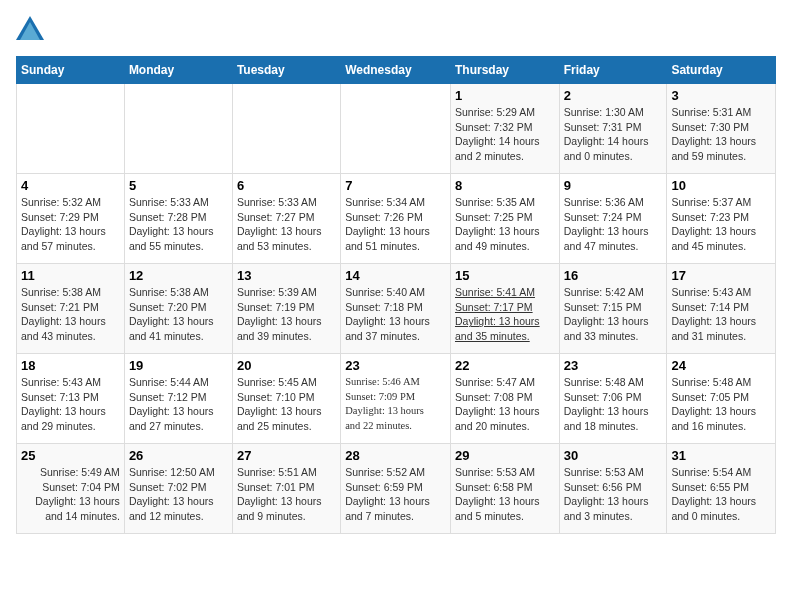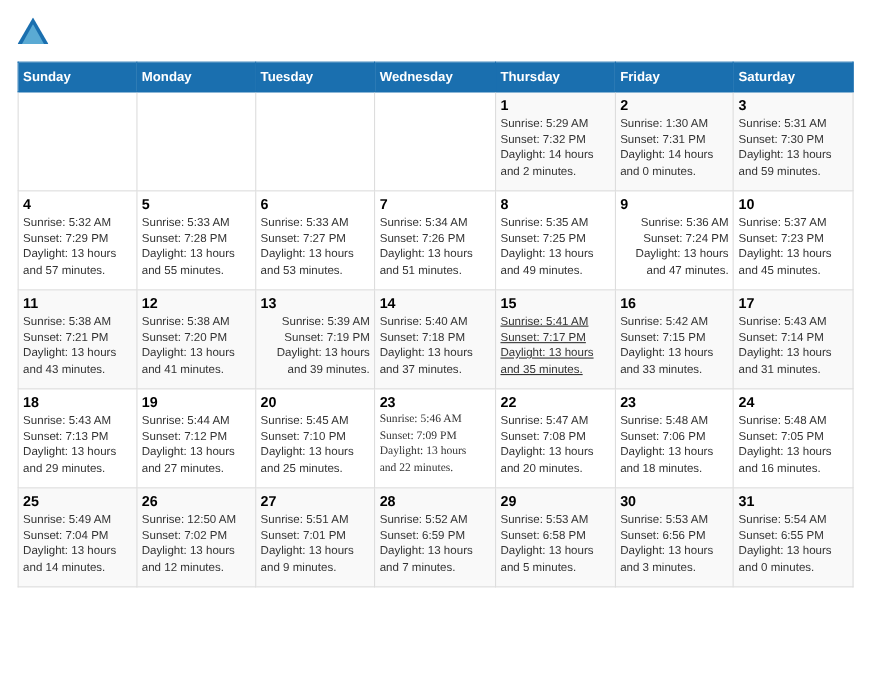--- a/index.html
+++ b/index.html
@@ -189,21 +189,21 @@
         </td>
         <td>
           <span class="day-number">8</span>
           <div class="day-info" style="white-space: pre-line;">Sunrise: 5:35 AM
 Sunset: 7:25 PM
 Daylight: 13 hours
 and 49 minutes.</div>
         </td>
         <td>
           <span class="day-number">9</span>
-          <div class="day-info" style="white-space: pre-line; text-align: right;">Sunrise: 5:36 AM
+          <div class="day-info" style="white-space: pre-line;">Sunrise: 5:36 AM
 Sunset: 7:24 PM
 Daylight: 13 hours
 and 47 minutes.</div>
         </td>
         <td>
           <span class="day-number">10</span>
           <div class="day-info" style="white-space: pre-line;">Sunrise: 5:37 AM
 Sunset: 7:23 PM
 Daylight: 13 hours
 and 45 minutes.</div>
@@ -219,21 +219,21 @@
         </td>
         <td>
           <span class="day-number">12</span>
           <div class="day-info" style="white-space: pre-line;">Sunrise: 5:38 AM
 Sunset: 7:20 PM
 Daylight: 13 hours
 and 41 minutes.</div>
         </td>
         <td>
           <span class="day-number">13</span>
-          <div class="day-info" style="white-space: pre-line; text-align: right;">Sunrise: 5:39 AM
+          <div class="day-info" style="white-space: pre-line;">Sunrise: 5:39 AM
 Sunset: 7:19 PM
 Daylight: 13 hours
 and 39 minutes.</div>
         </td>
         <td>
           <span class="day-number">14</span>
           <div class="day-info" style="white-space: pre-line;">Sunrise: 5:40 AM
 Sunset: 7:18 PM
 Daylight: 13 hours
 and 37 minutes.</div>
@@ -307,21 +307,21 @@
           <span class="day-number">24</span>
           <div class="day-info" style="white-space: pre-line;">Sunrise: 5:48 AM
 Sunset: 7:05 PM
 Daylight: 13 hours
 and 16 minutes.</div>
         </td>
       </tr>
       <tr>
         <td>
           <span class="day-number">25</span>
-          <div class="day-info" style="white-space: pre-line;">Sunrise: 5:49 AM
+          <div class="day-info" style="white-space: pre-line; text-align: right;">Sunrise: 5:49 AM
 Sunset: 7:04 PM
 Daylight: 13 hours
 and 14 minutes.</div>
         </td>
         <td>
           <span class="day-number">26</span>
           <div class="day-info" style="white-space: pre-line;">Sunrise: 12:50 AM
 Sunset: 7:02 PM
 Daylight: 13 hours
 and 12 minutes.</div>

